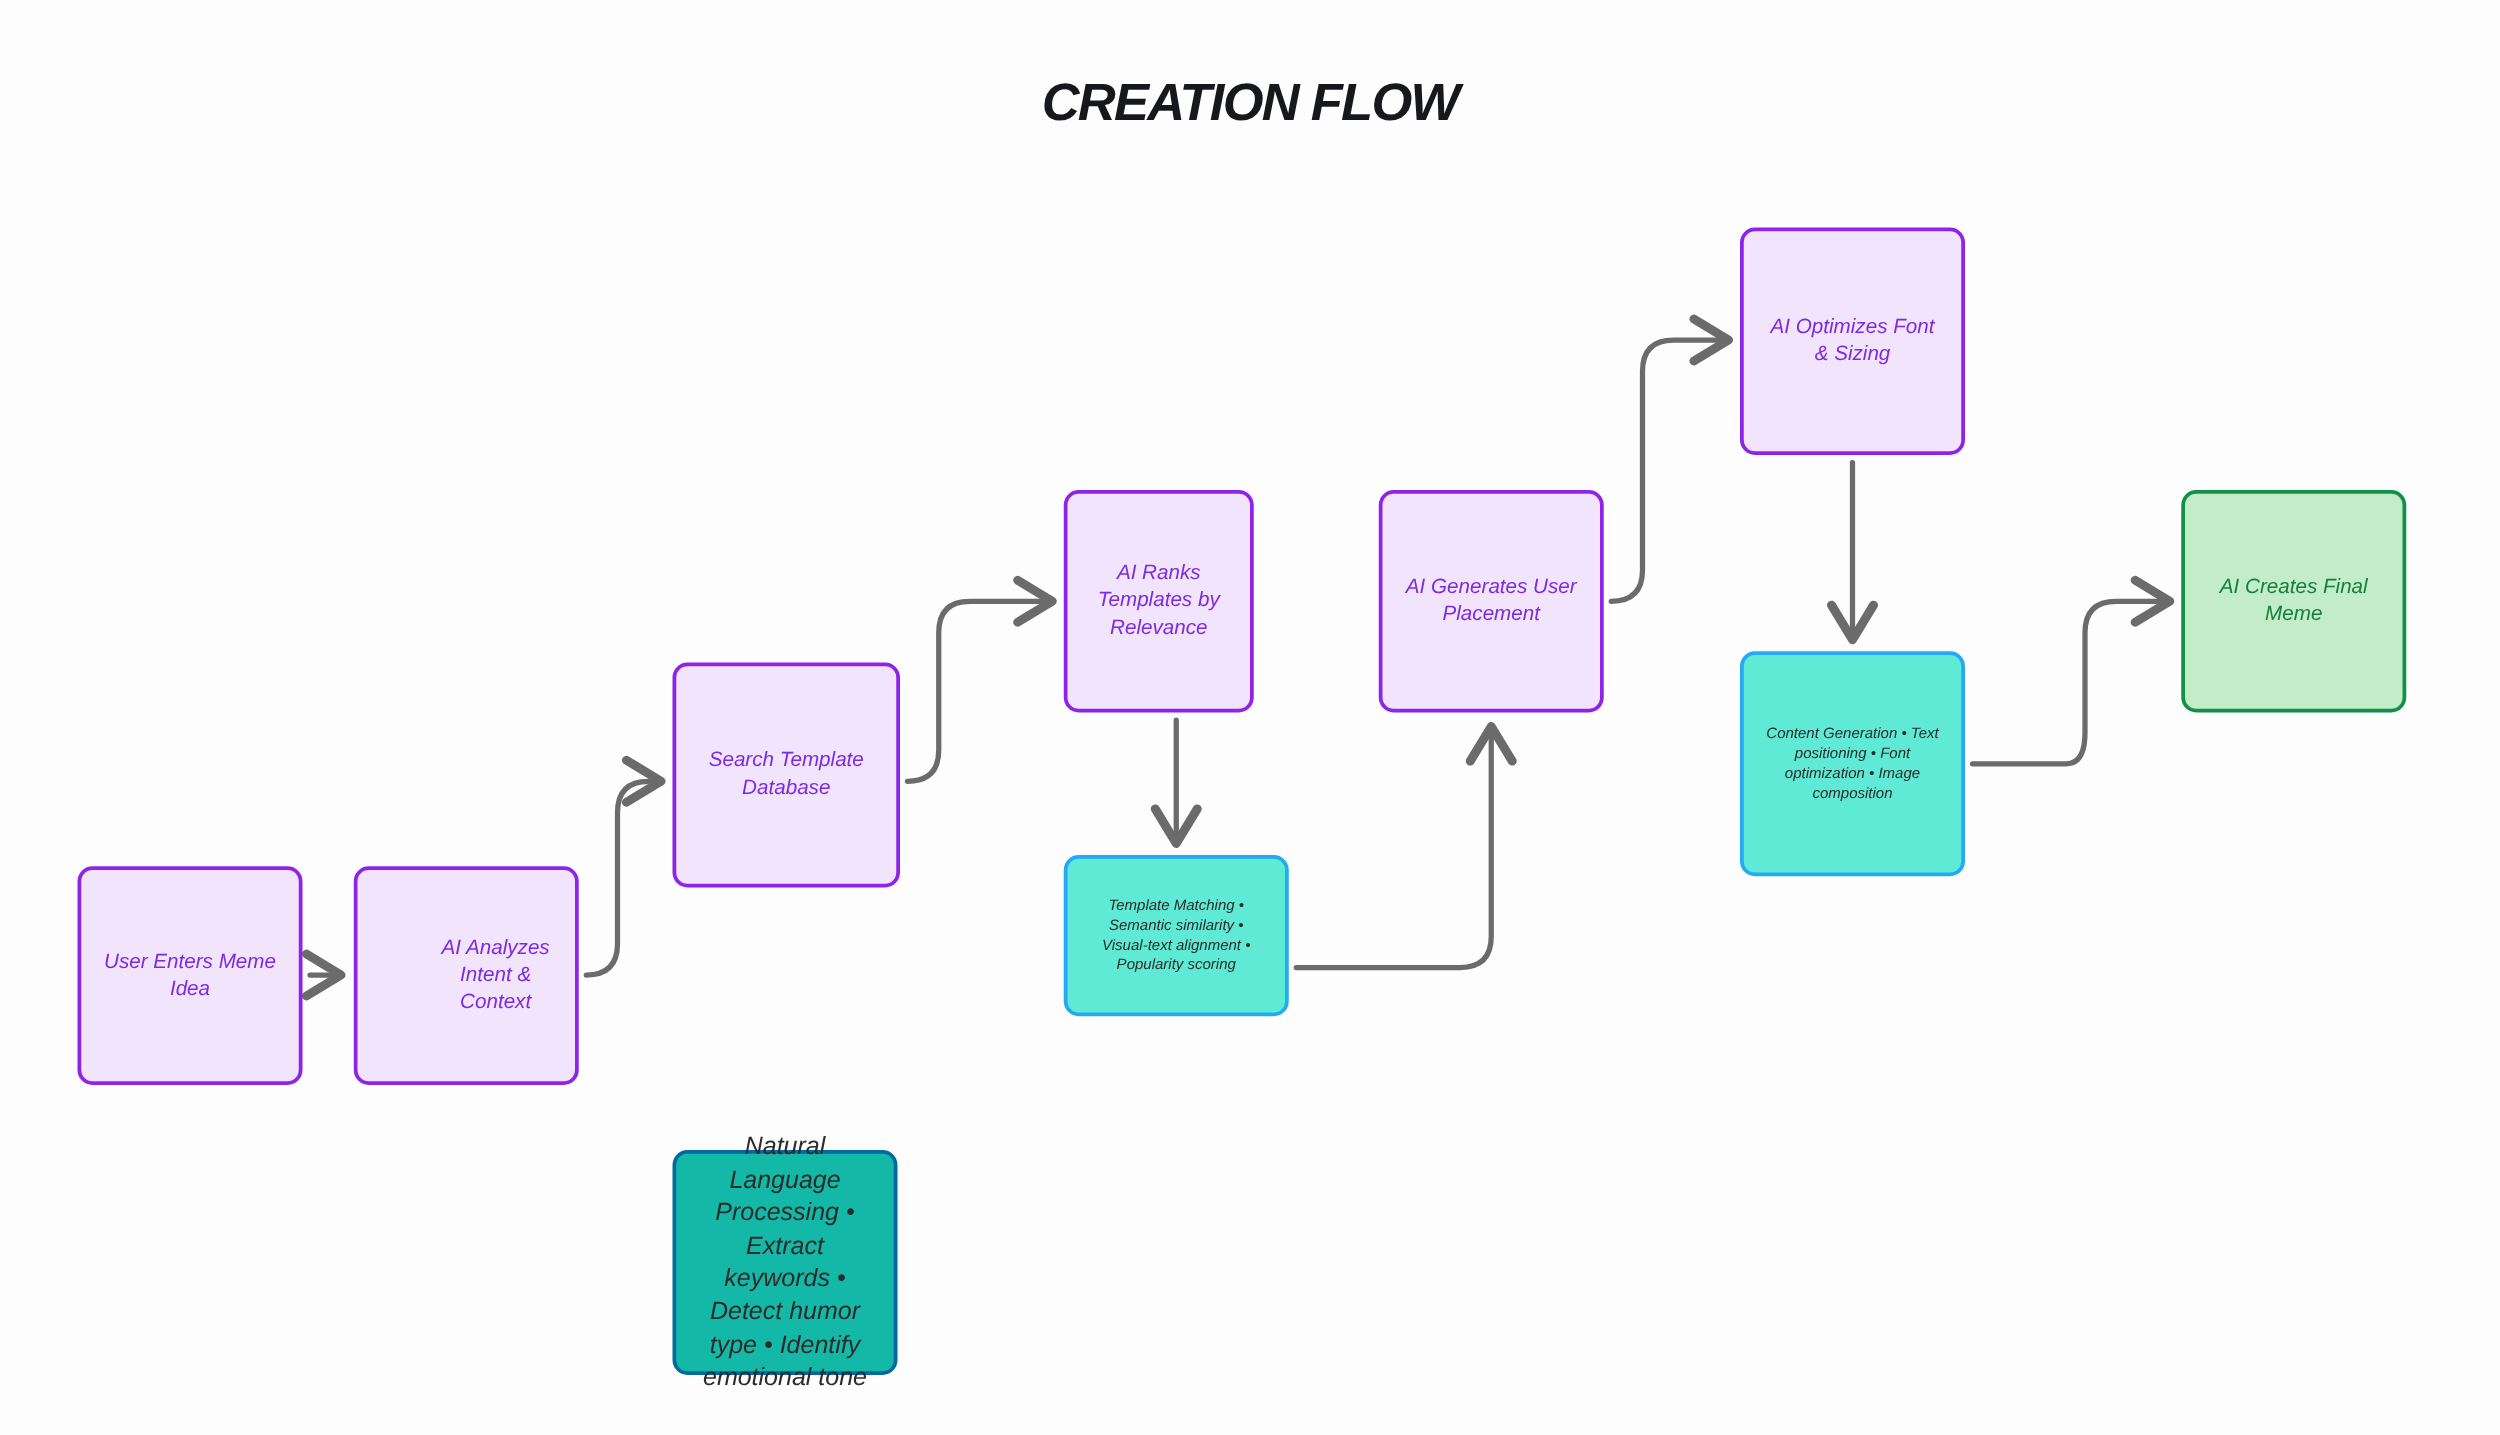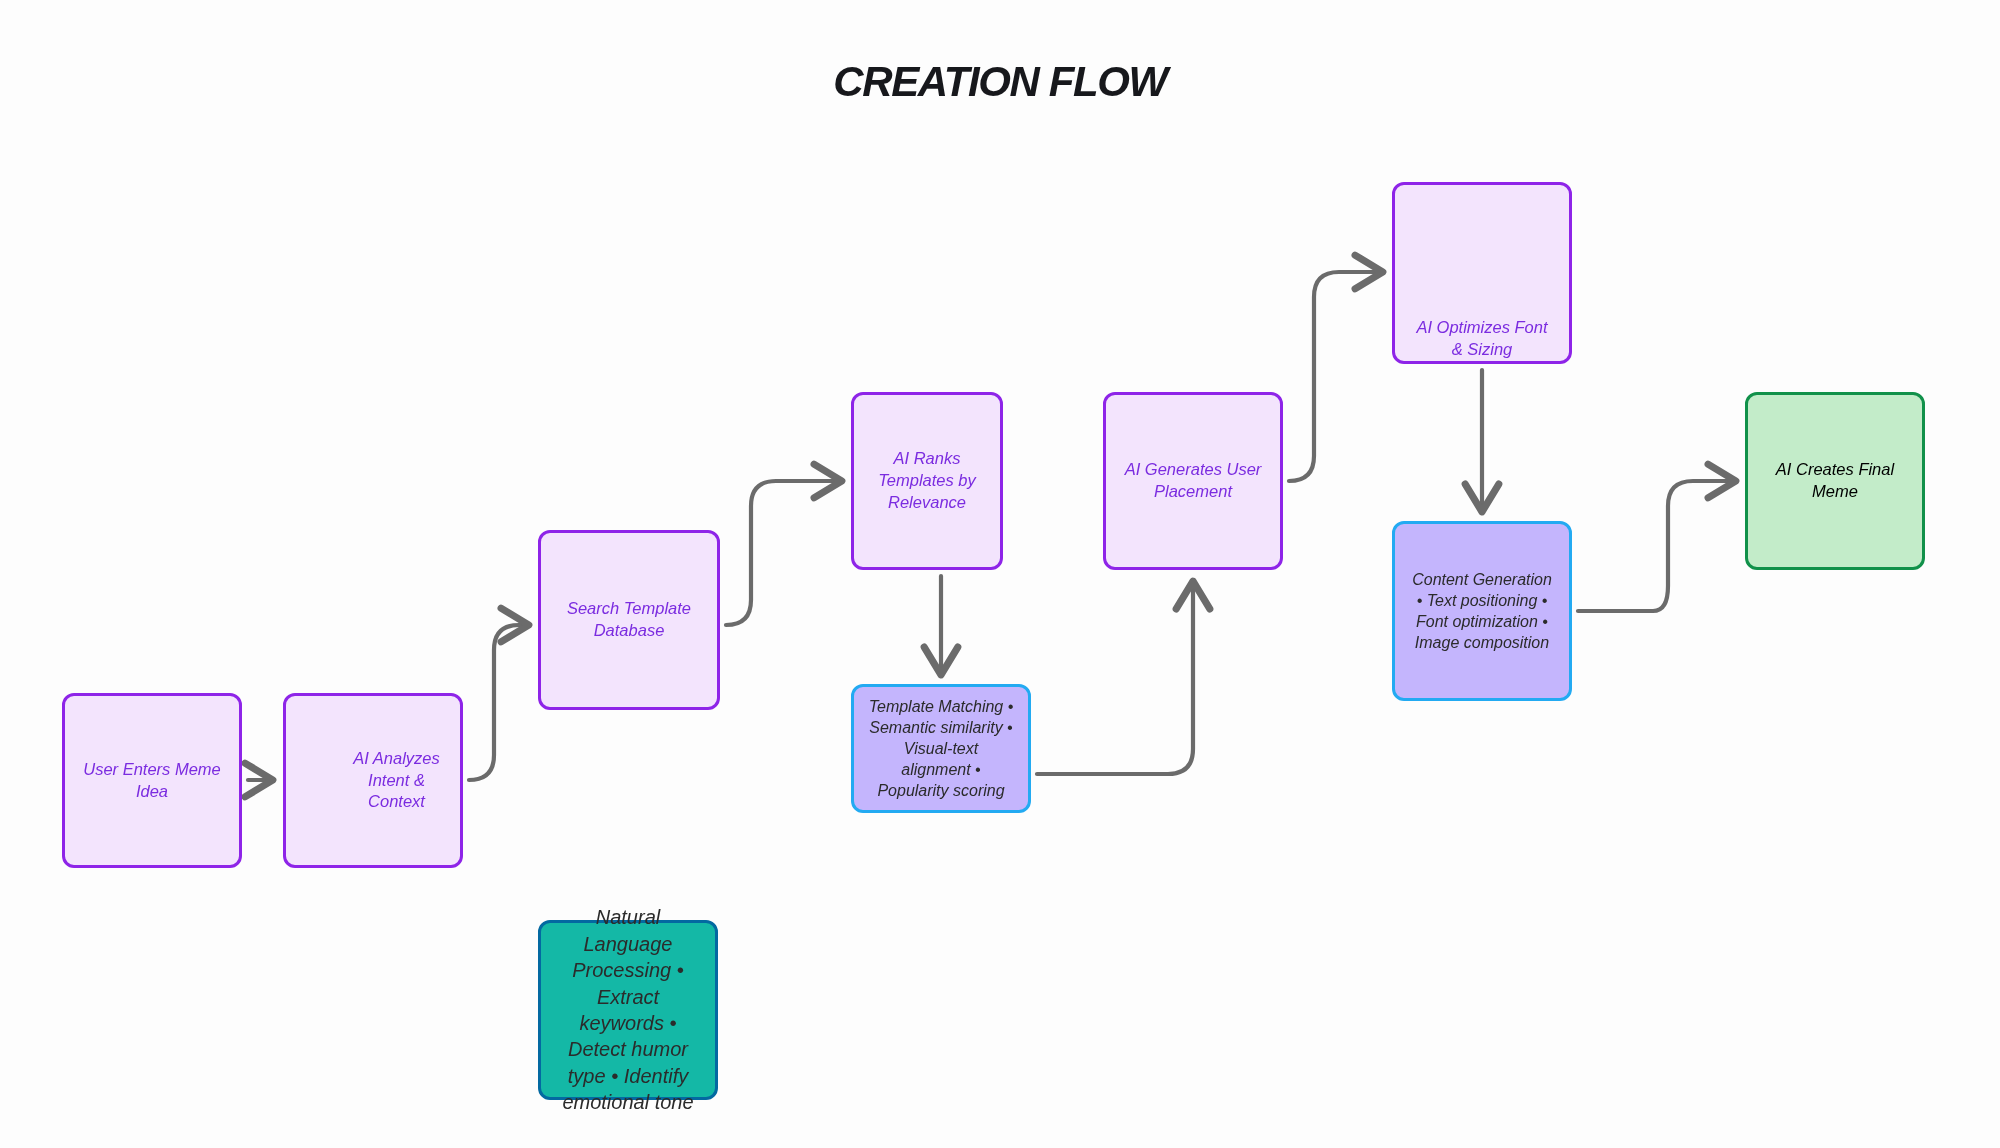--- a/index.html
+++ b/index.html
@@ -56,35 +56,35 @@
     padding: 0 14px;
     white-space: pre-line;
   }
   .node-process {
     background: #f3e4fd;
     border: 3px solid #8e24e8;
     color: #7b2ce0;
     font-size: 16.5px;
   }
   .node-detail-blue {
-    background: #c4b5fd;
+    background: #5eead4;
     border: 3px solid #23aaf2;
     color: #2b2b2b;
-    font-size: 16px;
+    font-size: 12px;
   }
   .node-detail-yellow {
     background: #14b8a6;
     border: 3px solid #0369a1;
     color: #2b2b2b;
     font-size: 20px;
   }
   .node-final {
     background: #c3ecc9;
     border: 3px solid #11914a;
-    color: #000000;
+    color: #15803d;
     font-size: 16.5px;
   }
 </style>
 </head>
 <body>
 
 <div id="canvas">
 
   <div class="title">CREATION FLOW</div>
 
@@ -127,21 +127,21 @@
   </div>
 
   <div class="node node-process" style="left:851px; top:392px; width:152px; height:178px;">
     <span class="label">AI Ranks Templates by Relevance</span>
   </div>
 
   <div class="node node-process" style="left:1103px; top:392px; width:180px; height:178px;">
     <span class="label">AI Generates User Placement</span>
   </div>
 
-  <div class="node node-process" style="left:1392px; top:182px; width:180px; height:182px;align-items:flex-end;">
+  <div class="node node-process" style="left:1392px; top:182px; width:180px; height:182px;">
     <span class="label">AI Optimizes Font &amp; Sizing</span>
   </div>
 
   <div class="node node-final" style="left:1745px; top:392px; width:180px; height:178px;">
     <span class="label">AI Creates Final Meme</span>
   </div>
 
   <div class="node node-detail-blue" style="left:851px; top:684px; width:180px; height:129px;align-items:center;">
     <span class="label">Template Matching • Semantic similarity • Visual-text alignment • Popularity scoring</span>
   </div>

